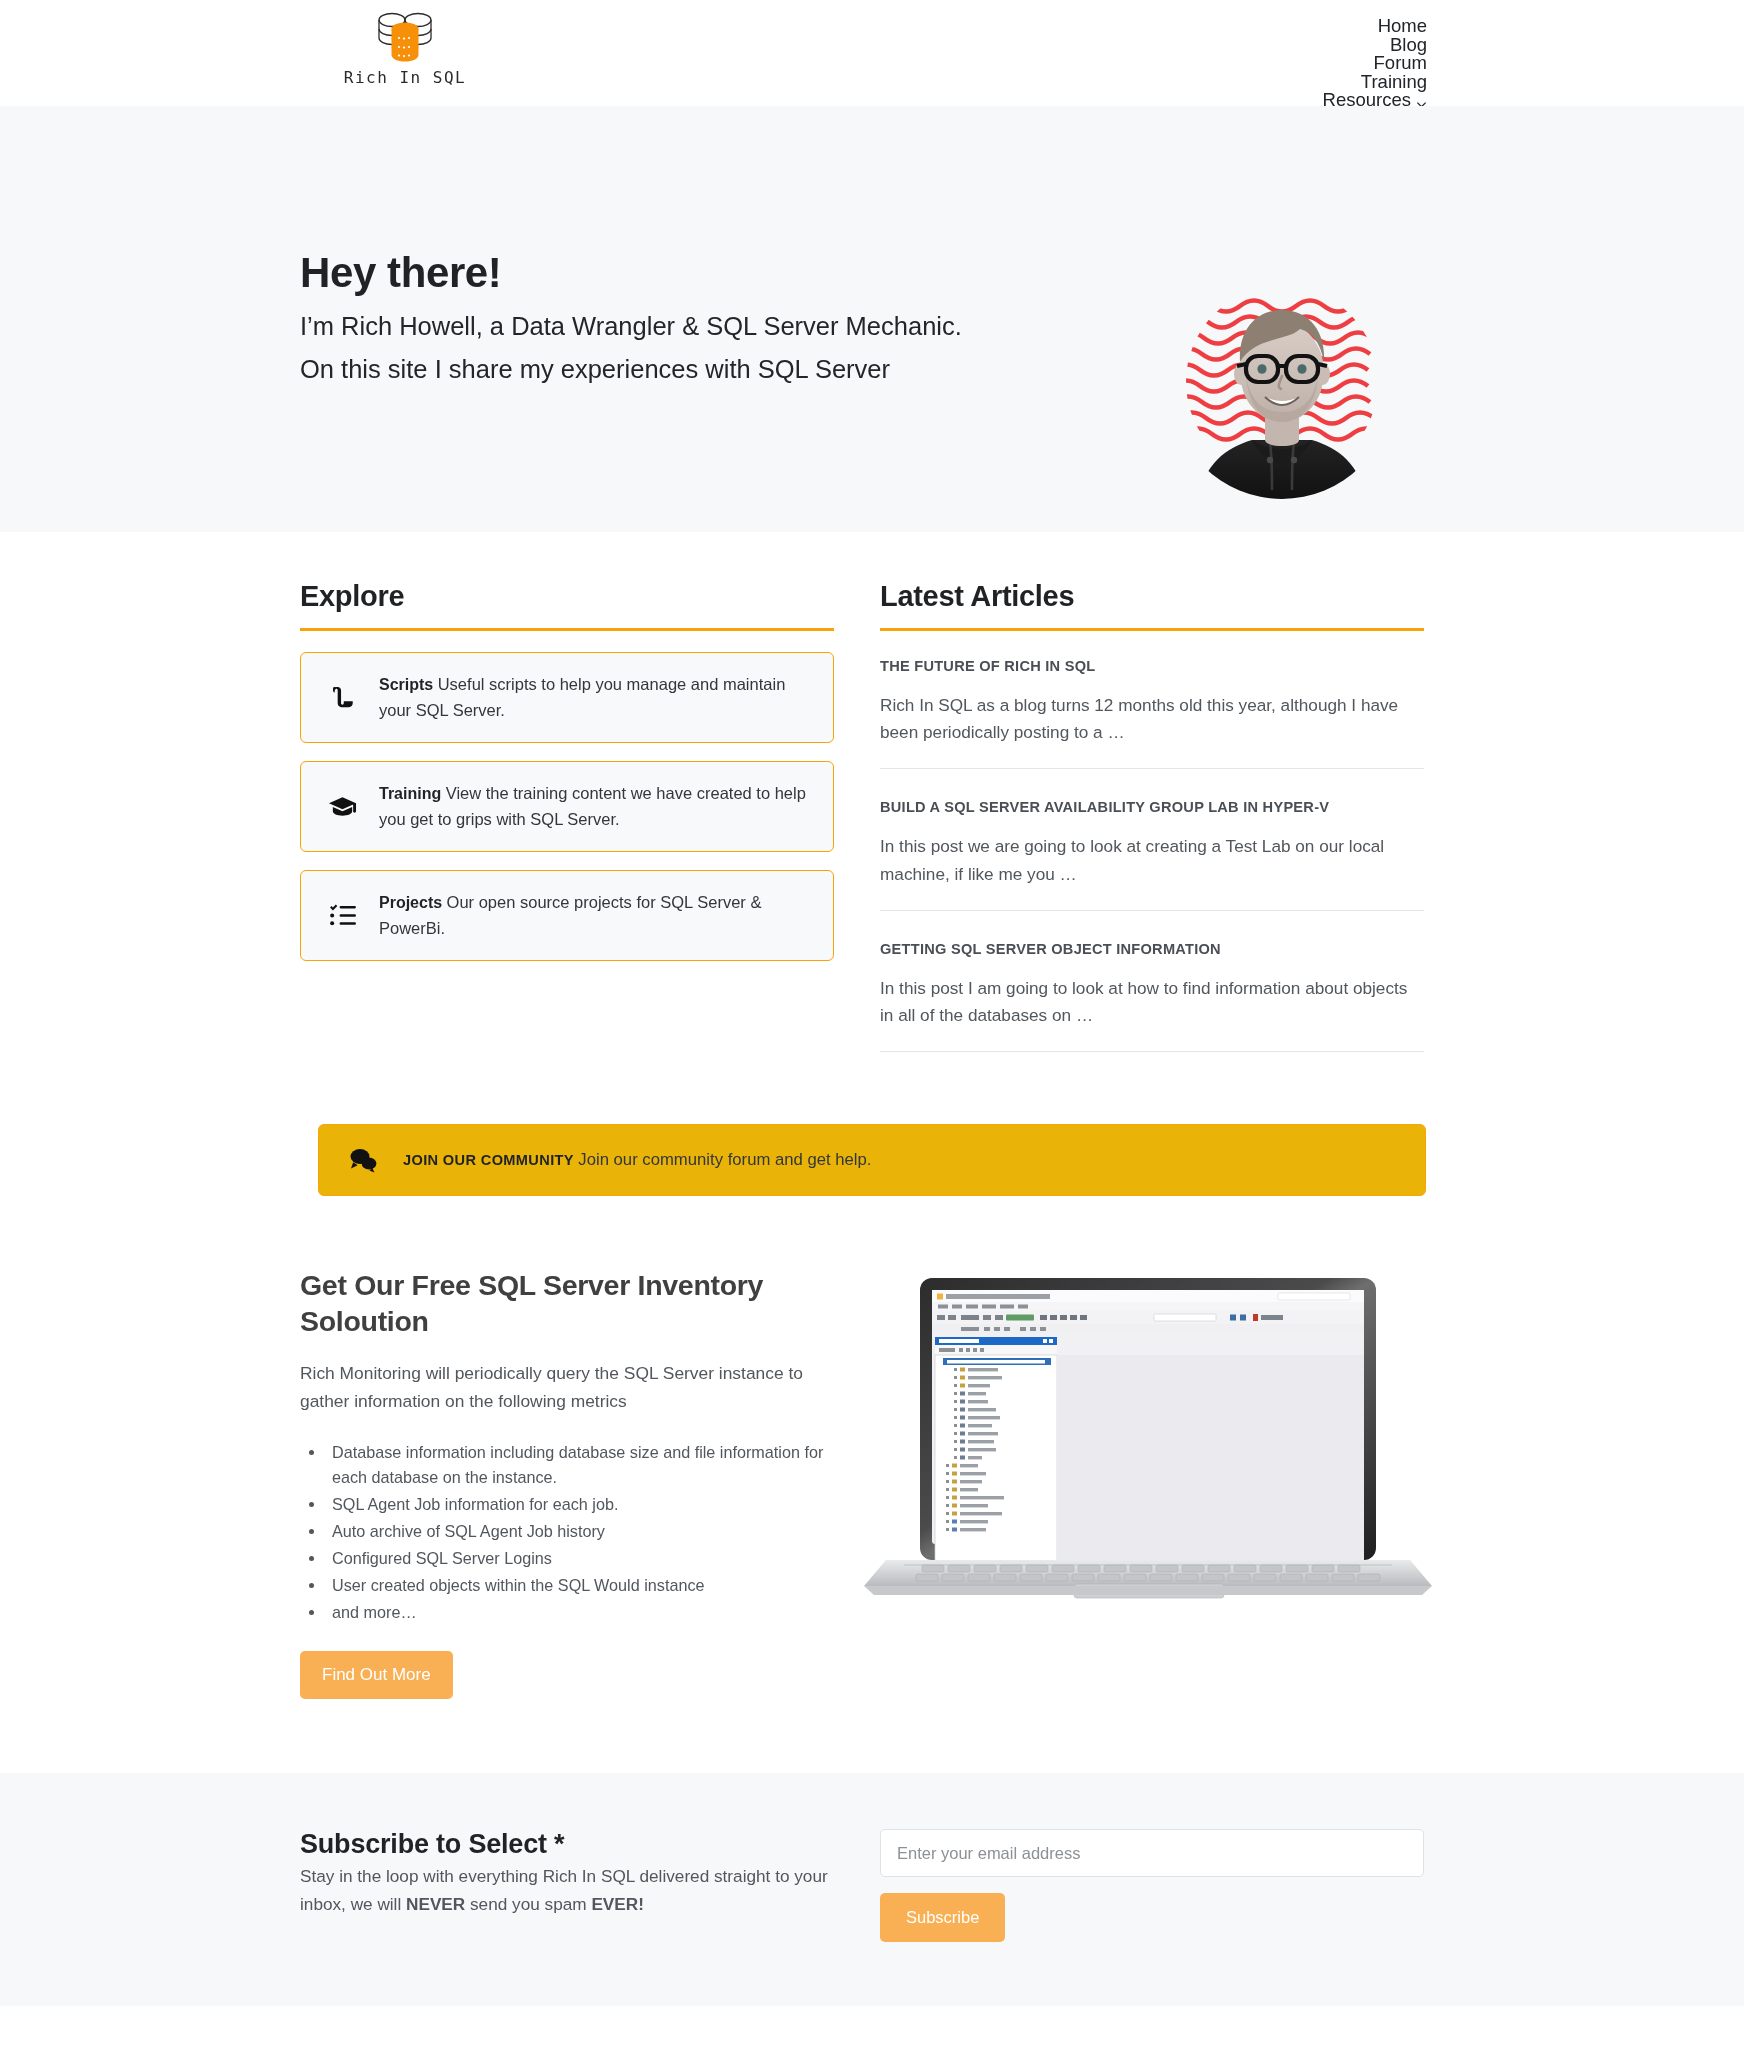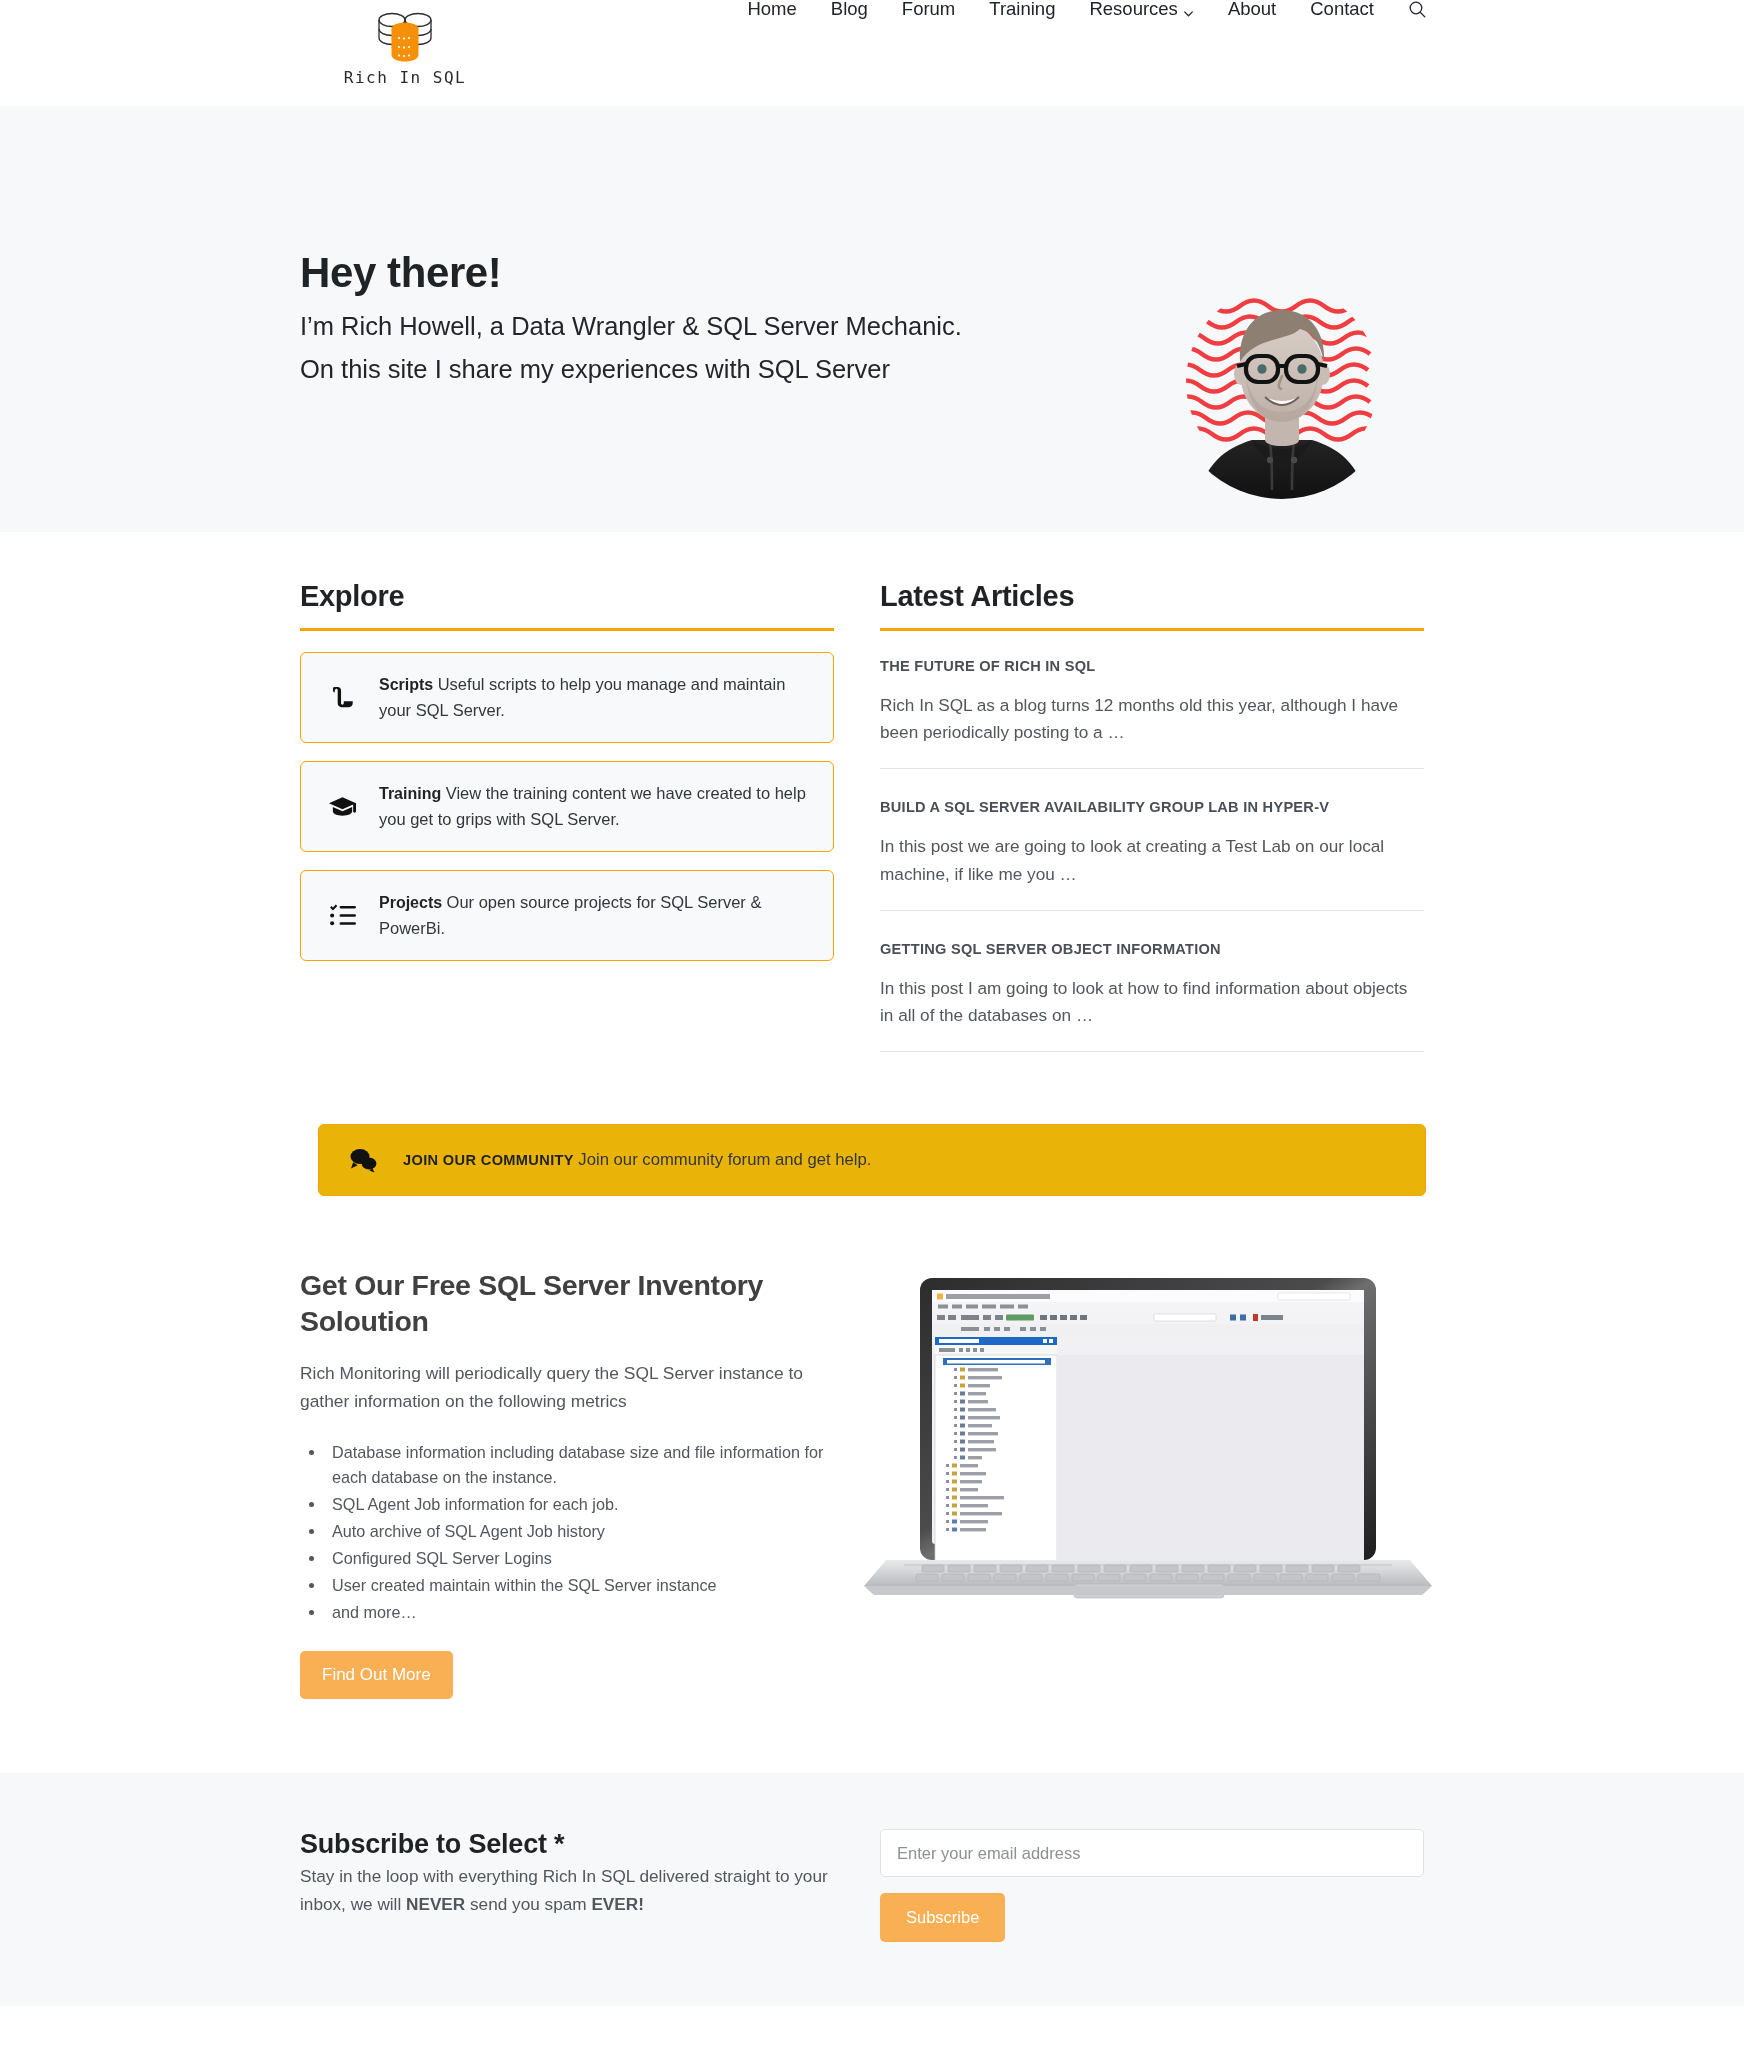--- a/index.html
+++ b/index.html
@@ -37,25 +37,26 @@
     font-family: "DejaVu Sans Mono", monospace;
     font-size: 16px;
     letter-spacing: 1.5px;
     color: #2b2b2b;
     margin-top: 2px;
     white-space: nowrap;
   }
   .main-nav {
     position: absolute;
     right: 300px;
-    top: 0;
+    top: 17px;
     height: 106px;
     display: flex;
-    align-items: flex-start;
+    align-items: flex-end;
     gap: 0;
+    flex-direction: column;
   }
   .main-nav a {
     font-size: 18.5px;
     color: #212529;
     text-decoration: none;
     padding: 0 17px;
     line-height: 1;
     white-space: nowrap;
     display: flex;
     align-items: center;
@@ -488,21 +489,21 @@
 
   <section class="promo">
     <div class="promo-left">
       <h2 class="promo-h">Get Our Free SQL Server Inventory Soloution</h2>
       <p class="promo-p">Rich Monitoring will periodically query the SQL Server instance to gather information on the following metrics</p>
       <ul class="promo-list">
         <li>Database information including database size and file information for each database on the instance.</li>
         <li>SQL Agent Job information for each job.</li>
         <li>Auto archive of SQL Agent Job history</li>
         <li>Configured SQL Server Logins</li>
-        <li>User created maintain within the SQL Server instance</li>
+        <li>User created objects within the SQL Would instance</li>
         <li>and more…</li>
       </ul>
       <button class="btn-primary">Find Out More</button>
     </div>
     <div class="promo-right">
       <div>
         <svg viewBox="0 0 580 330" width="580" height="330" aria-hidden="true">
           <defs>
             <linearGradient id="lidg" x1="0" y1="0" x2="1" y2="1">
               <stop offset="0" stop-color="#2c2c2c"></stop>

